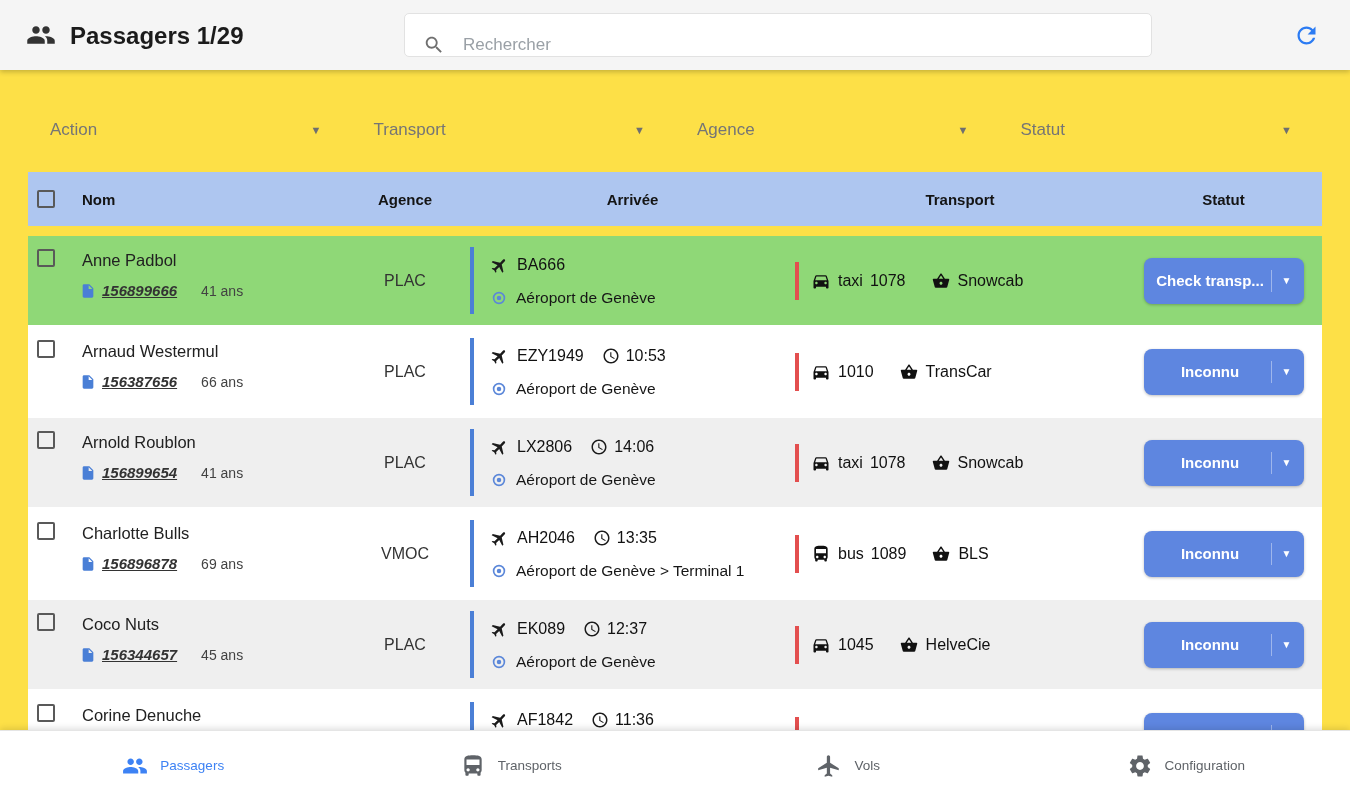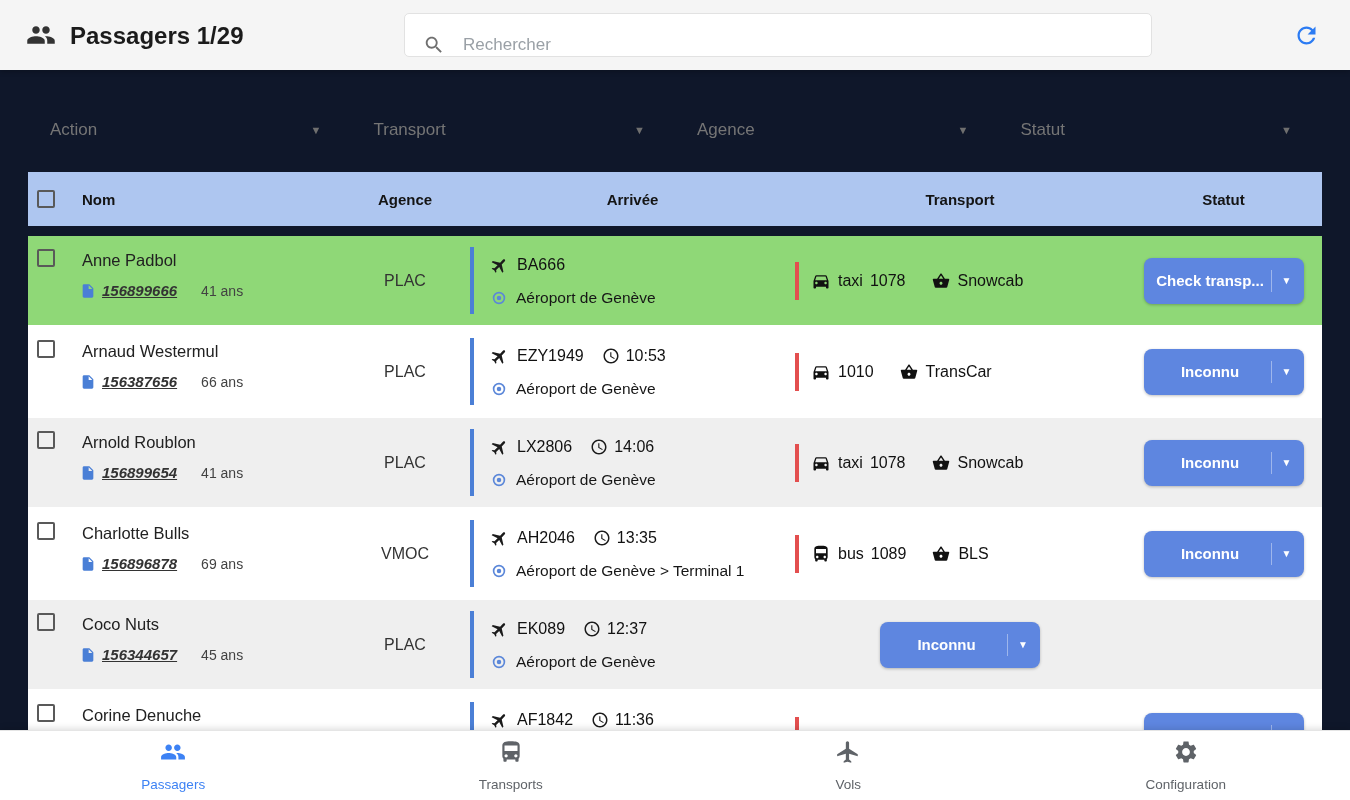--- a/index.html
+++ b/index.html
@@ -25,21 +25,21 @@
   .search .icon svg{width:22px;height:22px;color:#6f6f6f;display:block;}
   .search input{
     border:none;outline:none;flex:1;font-size:17px;color:#333;
     font-family:inherit;background:transparent;
   }
   .search input::placeholder{color:#9aa0a6;}
   .refresh{margin-left:auto;background:none;border:none;cursor:pointer;padding:4px;}
   .refresh svg{width:27px;height:27px;color:#2b7bf3;display:block;}
 
   
-  .content{height:660px;overflow:hidden;padding:0 28px;box-sizing:border-box;background:#0f172a;}
+  .content{height:660px;overflow:hidden;padding:0 28px;box-sizing:border-box;background:#fde047;}
 
   .filters{display:flex;padding-top:38px;height:44px;}
   .filter{
     flex:1;display:flex;align-items:center;justify-content:space-between;
     padding:0 30px 0 22px;color:#757575;font-size:17px;cursor:pointer;
   }
   .filter .arrow{font-size:11px;color:#6f6f6f;}
 
   .grid-cols{display:grid;grid-template-columns:52px 260px 130px 325px 330px 1fr;}
 
@@ -114,21 +114,21 @@
     color:#fff;font-size:10px;padding-left:10px;margin-left:6px;height:22px;
     display:flex;align-items:center;border-left:1px solid rgba(255,255,255,.4);
   }
 
   
   .bottomnav{
     height:70px;background:#fff;display:flex;border-top:1px solid #e5e5e5;
     box-shadow:0 -2px 6px rgba(0,0,0,.12);position:relative;z-index:6;box-sizing:border-box;
   }
   .nav-item{
-    flex:1;display:flex;flex-direction:column;align-items:center;justify-content:center;
+    flex:1;display:flex;flex-direction:row;align-items:center;justify-content:center;
     gap:12px;color:#5f6368;cursor:pointer;padding-left:9px;
   }
   .nav-item .icon svg{width:26px;height:26px;display:block;}
   .nav-label{font-size:13.5px;}
   .nav-item.v-active{color:#3d82f4;}
 </style>
 </head>
 <body>
 
 <header class="topbar">
@@ -515,20 +515,41 @@
         <div class="arr-line2">
           <span class="loc-icon">
             <svg viewBox="0 0 24 24">
                 <circle cx="12" cy="12" r="7.2" fill="none" stroke="currentColor" stroke-width="2.2"></circle>
                 <circle cx="12" cy="12" r="3" fill="currentColor"></circle>
               </svg>
           </span>
           <span class="airport">Aéroport de Genève</span>
         </div>
       </div>
+      <div class="transport-cell">
+        <span class="red-bar"></span>
+        <span class="veh-wrap">
+          <span class="veh-icon v-car">
+            <svg class="svg-car" viewBox="0 0 24 24" fill="currentColor">
+                <path d="M18.92 6.01C18.72 5.42 18.16 5 17.5 5h-11c-.66 0-1.21.42-1.42 1.01L3 12v8c0 .55.45 1 1 1h1c.55 0 1-.45 1-1v-1h12v1c0 .55.45 1 1 1h1c.55 0 1-.45 1-1v-8l-2.08-5.99zM6.5 16c-.83 0-1.5-.67-1.5-1.5S5.67 13 6.5 13s1.5.67 1.5 1.5S7.33 16 6.5 16zm11 0c-.83 0-1.5-.67-1.5-1.5s.67-1.5 1.5-1.5 1.5.67 1.5 1.5-.67 1.5-1.5 1.5zM5 11l1.5-4.5h11L19 11H5z"></path>
+              </svg>
+
+          </span>
+
+          <span class="vnum">1045</span>
+        </span>
+        <span class="comp-wrap">
+          <span class="basket-icon">
+            <svg viewBox="0 0 24 24" fill="currentColor">
+                <path d="M17.21 9l-4.38-6.56c-.19-.28-.51-.42-.83-.42-.32 0-.64.14-.83.43L6.79 9H2c-.55 0-1 .45-1 1 0 .09.01.18.04.27l2.54 9.27c.23.84 1 1.46 1.92 1.46h13c.92 0 1.69-.62 1.93-1.46l2.54-9.27L23 10c0-.55-.45-1-1-1h-4.79zM9 9l3-4.4L15 9H9zm3 8c-1.1 0-2-.9-2-2s.9-2 2-2 2 .9 2 2-.9 2-2 2z"></path>
+              </svg>
+          </span>
+          <span class="company">HelveCie</span>
+        </span>
+      </div>
       <div class="status-cell">
         <button class="status-btn">
           <span class="status-label">Inconnu</span>
           <span class="btn-arrow">▼</span>
         </button>
       </div>
     </div>
 
     <div class="row grid-cols">
       <div class="cb-cell">

